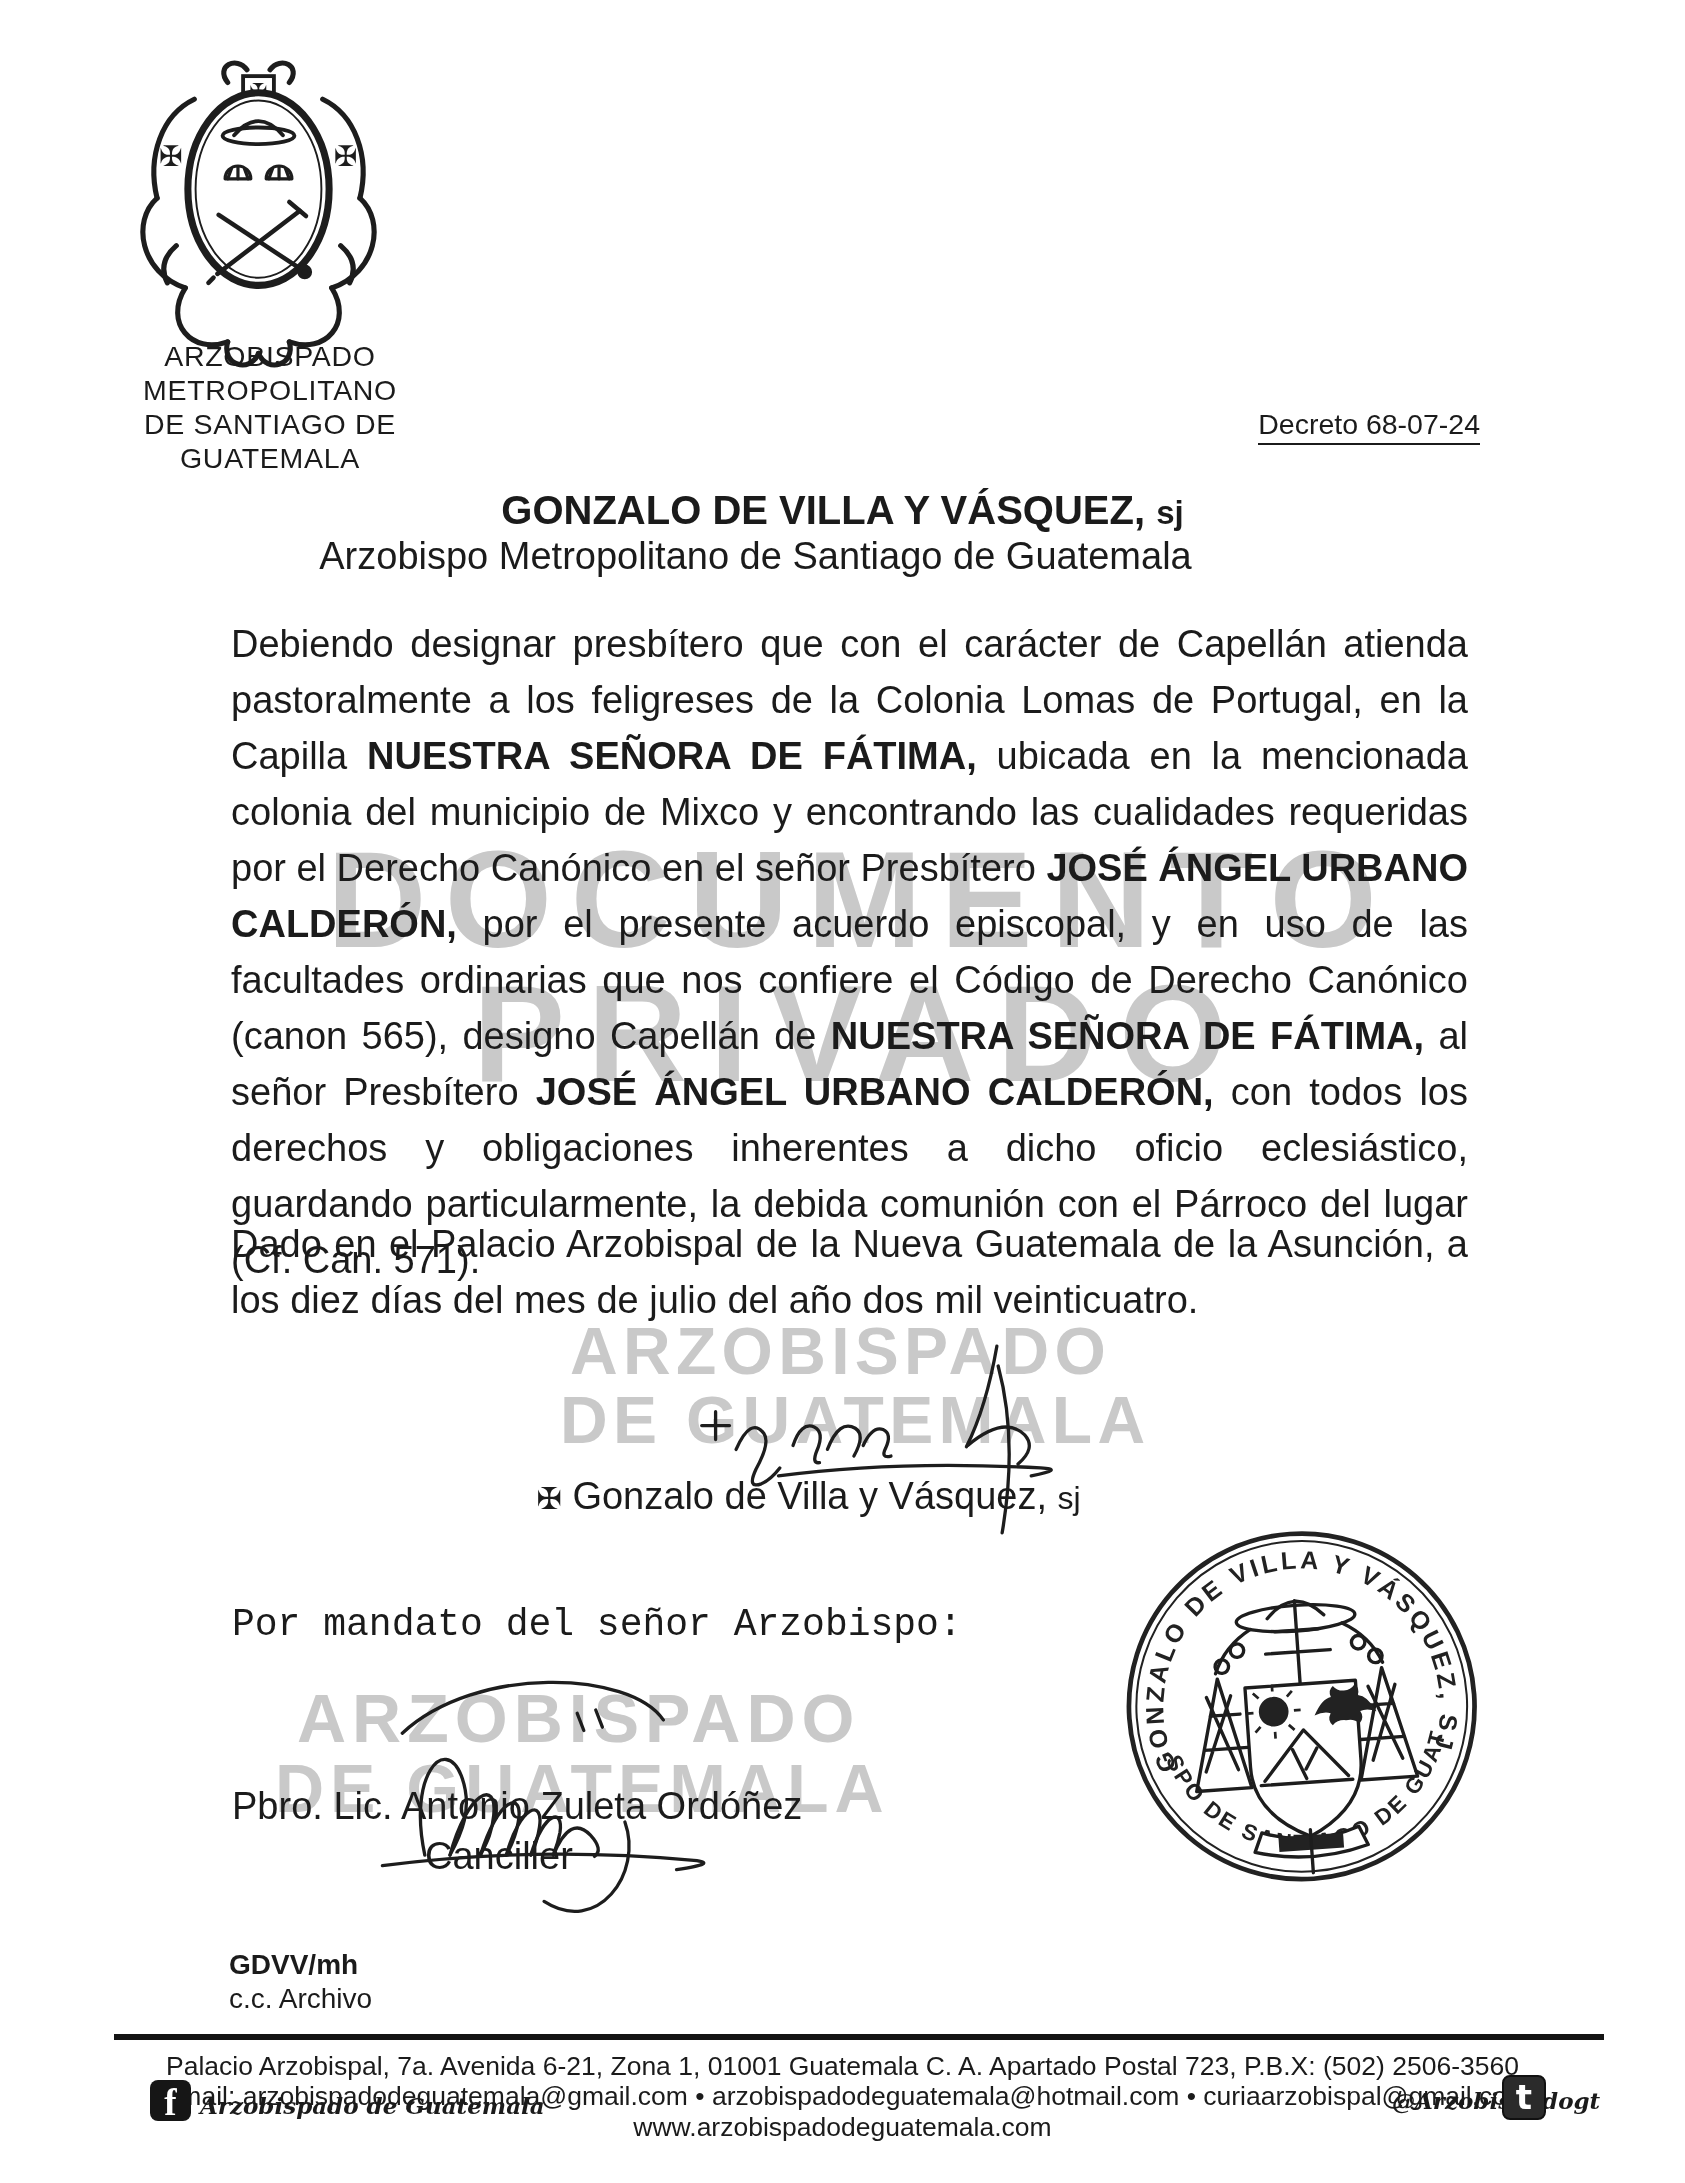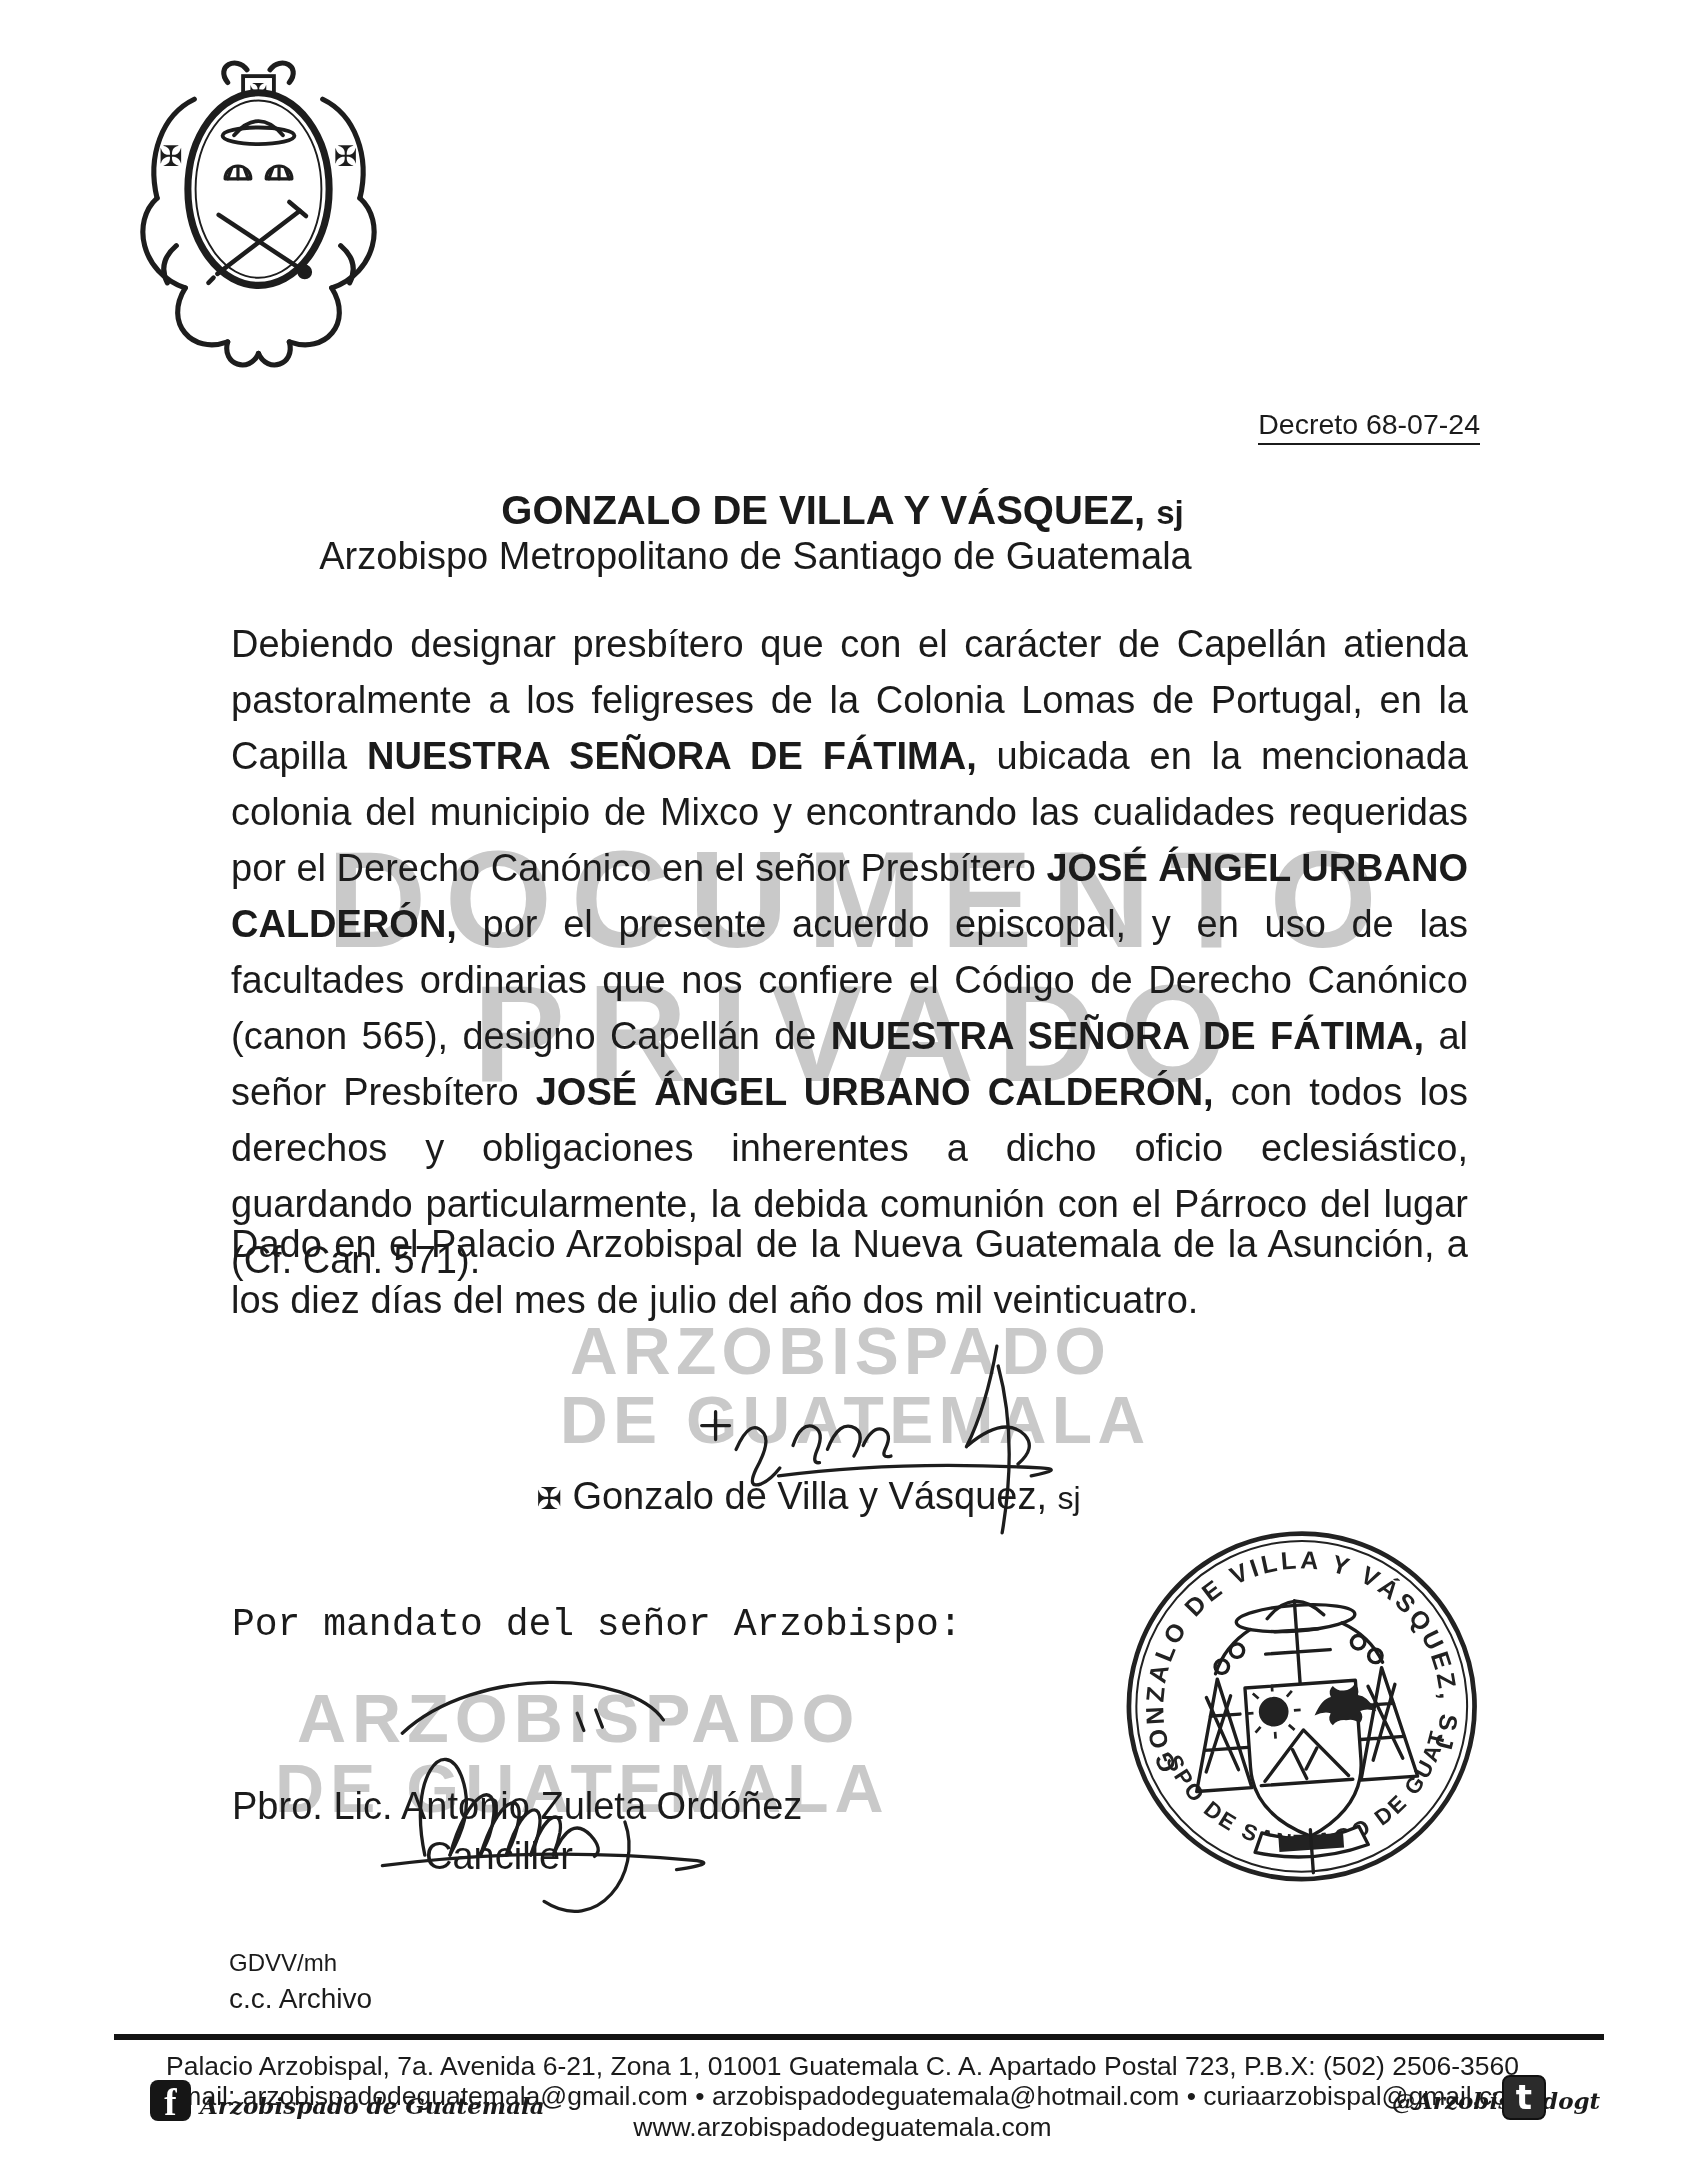--- a/index.html
+++ b/index.html
@@ -37,21 +37,21 @@
   #arch-name{left:464px;top:1475px;width:689px;text-align:center;font-size:38px;z-index:2;white-space:nowrap;}
   #arch-name .cross{font-family:"DejaVu Sans",sans-serif;font-size:30.5px;}
   #arch-name .suffix{font-size:32px;}
   #mandate{left:232px;top:1603px;font-size:38px;z-index:2;font-family:Liberation Mono, monospace;}
   #sig-chan{left:344px;top:1655px;width:424px;height:265px;z-index:3;}
   #chan-name{left:232px;top:1785px;font-size:38px;z-index:2;}
   #chan-role{left:425px;top:1835px;font-size:38px;z-index:2;}
   
   #seal{left:1096px;top:1514px;width:411px;height:378px;z-index:2;transform:rotate(-4deg);}
   
-  #ref-initials{left:229px;top:1949px;font-size:24px;z-index:2;}
+  #ref-initials{left:229px;top:1949px;font-size:28px;z-index:2;font-weight:bold;}
   #ref-cc{left:229px;top:1983px;font-size:28px;z-index:2;}
   
   #foot-rule{left:114px;top:2034px;width:1490px;height:6px;background:#141414;z-index:2;}
   .footline{left:0;width:1685px;text-align:center;font-size:26.5px;z-index:2;}
   #foot1{top:2051px;}
   #foot2{top:2081px;}
   #foot3{top:2112px;}
   .social-label{font-family:"DejaVu Serif","Liberation Serif",serif;
     font-style:italic;font-weight:bold;font-size:23px;z-index:2;white-space:nowrap;}
   #fb-icon{left:150px;top:2080px;width:41px;height:41px;background:#161616;border-radius:8px;
@@ -117,20 +117,24 @@
 
     <g class="ink" stroke-width="7">
       <path d="M158,252 L288,338"></path>
       <circle cx="292" cy="341" r="8" fill="#1d1d1d"></circle>
       <path d="M284,246 L156,344"></path>
       <path d="M268,232 l26,22"></path>
       <path d="M150,350 l-8,8"></path>
     </g>
   </svg>
 
+  <div class="abs" id="org-name">
+    <div>ARZOBISPADO METROPOLITANO</div>
+    <div>DE SANTIAGO DE GUATEMALA</div>
+  </div>
 
   <div class="abs" id="decree-no">
     <span>Decreto 68-07-24</span>
   </div>
 
   <div class="abs" id="doc-title">
     <span>GONZALO DE VILLA Y VÁSQUEZ,</span>&nbsp;<span class="suffix">sj</span>
   </div>
   <div class="abs" id="doc-subtitle">Arzobispo Metropolitano de Santiago de Guatemala</div>
 

